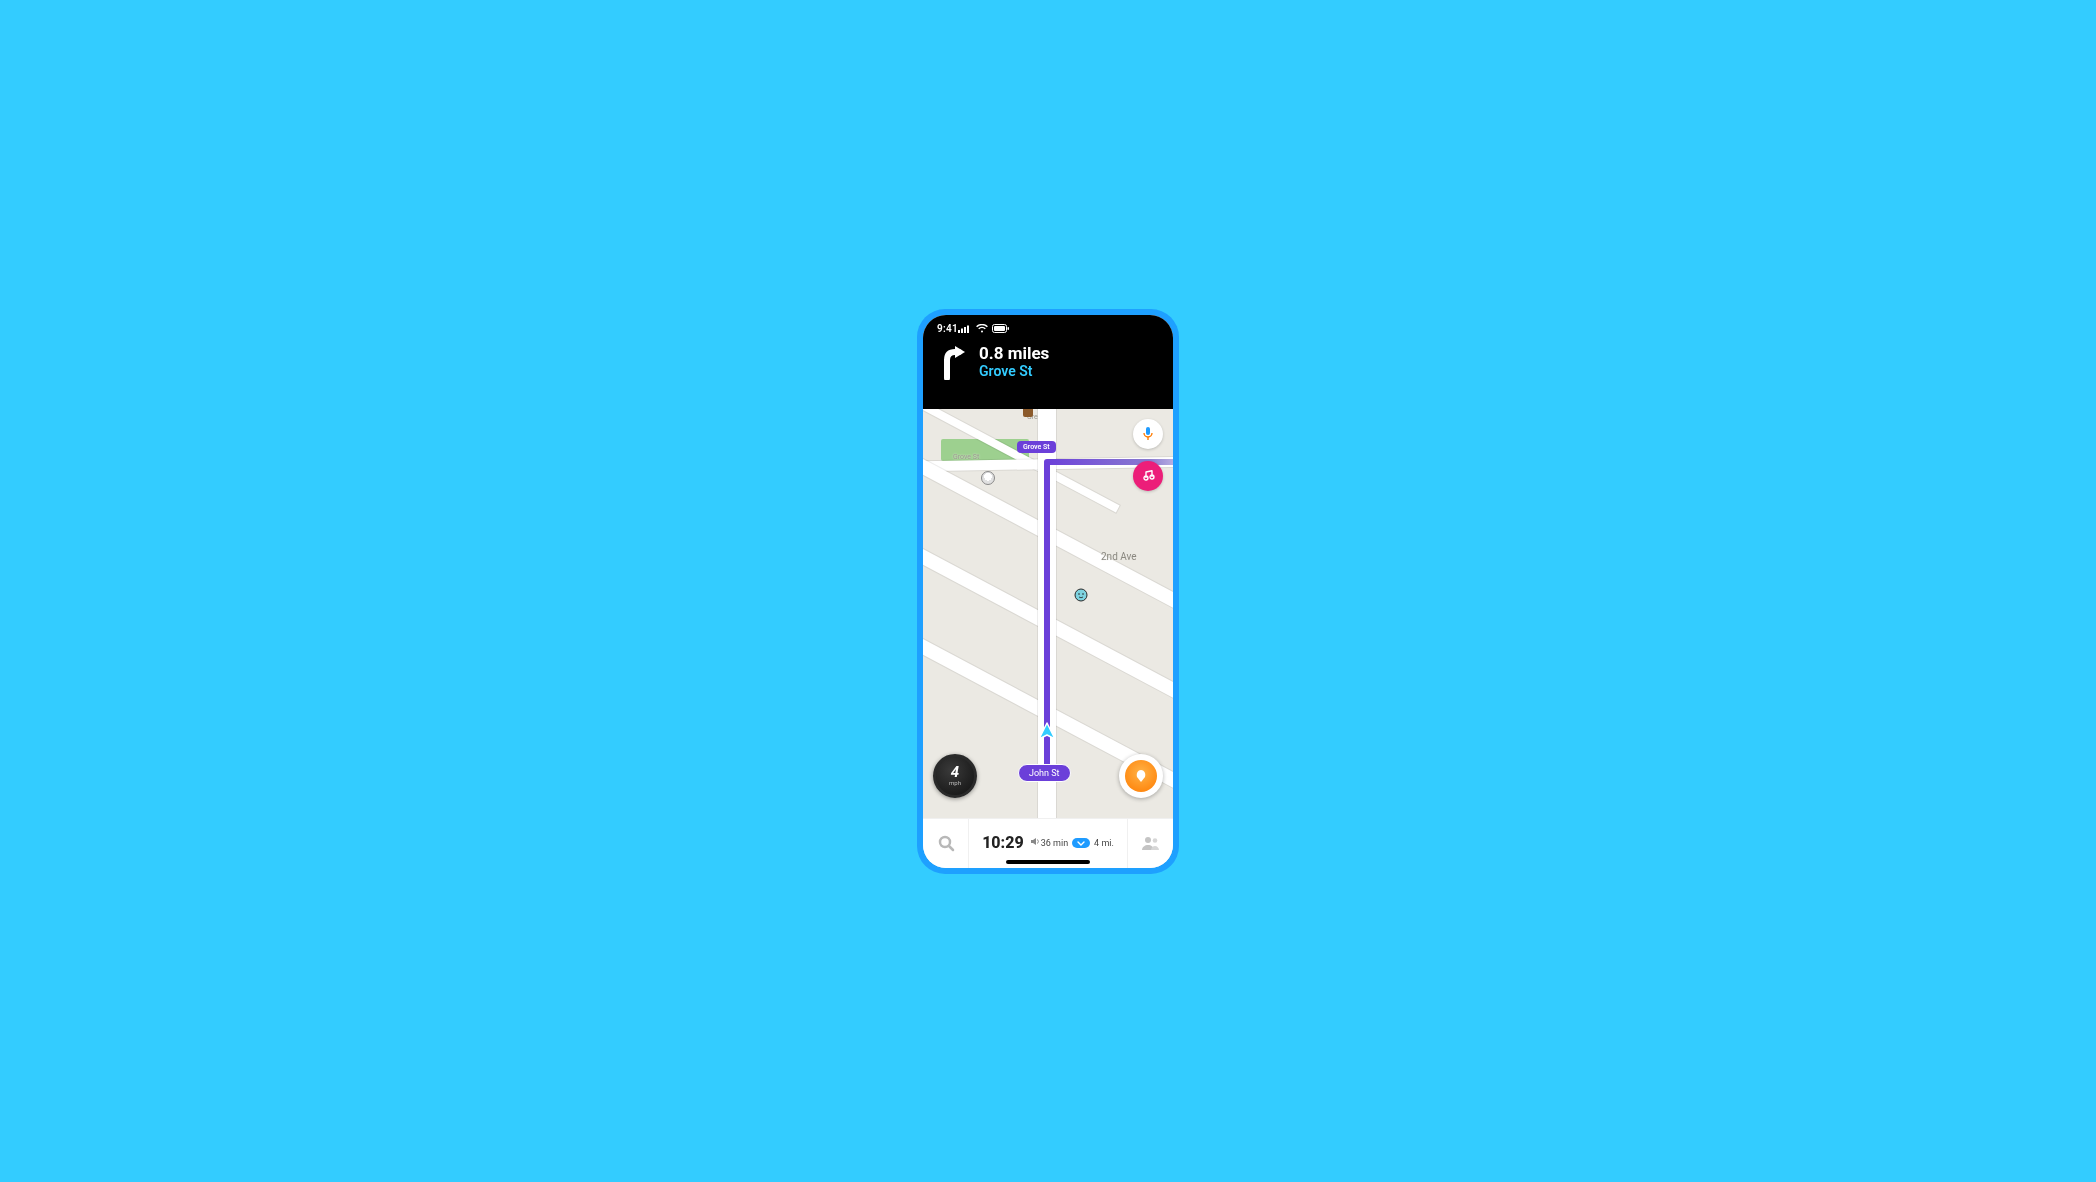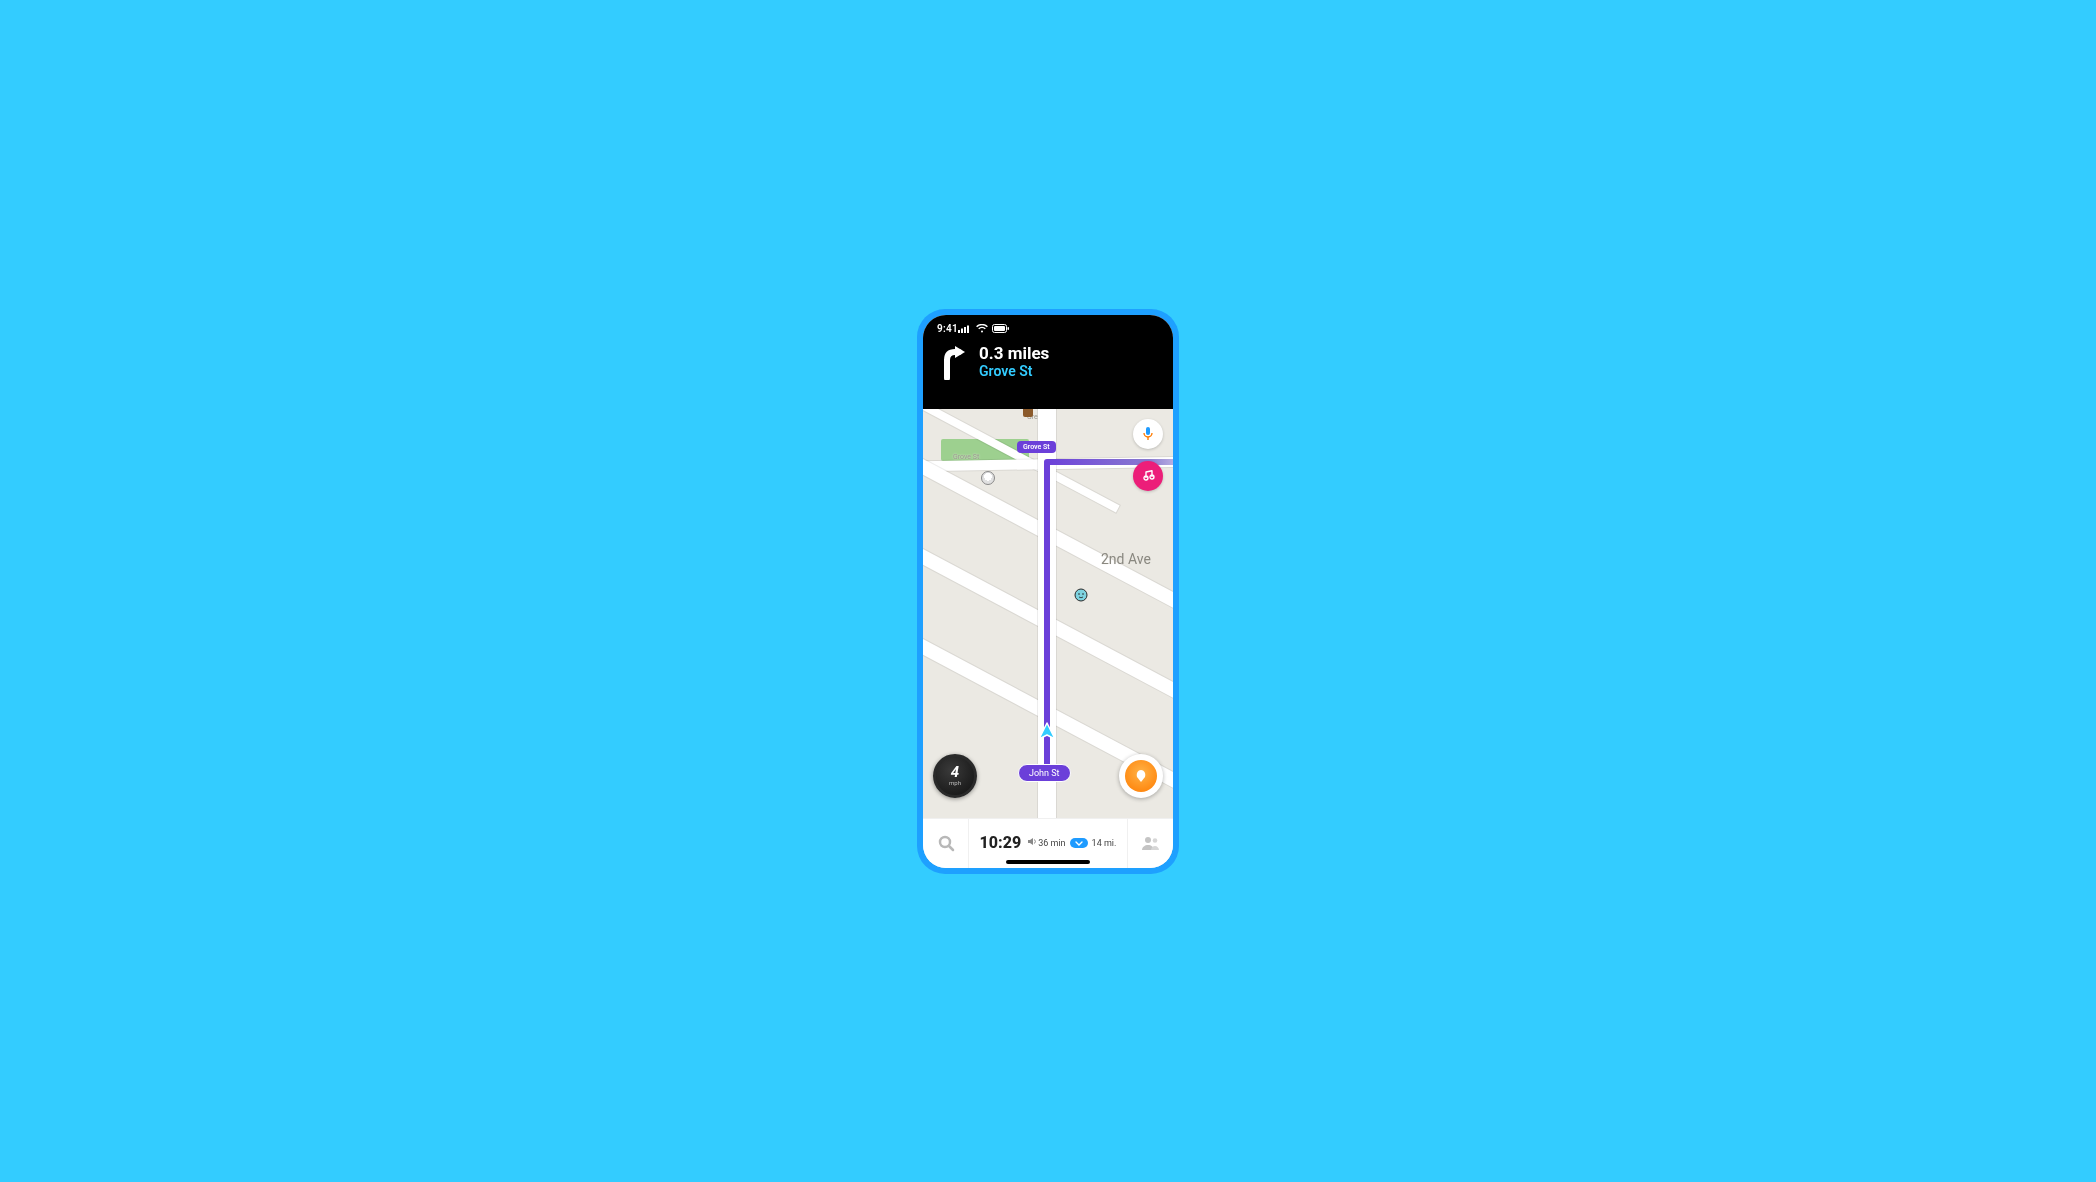--- a/index.html
+++ b/index.html
@@ -90,21 +90,21 @@
     border-radius: 2px;
   }
   .park-label, .map-label {
     position: absolute;
     font-size: 7px;
     color: #9a988f;
     text-shadow: 0 0 2px #ebe9e3;
   }
   .park-label { left: 104px; top: 4px; }
   .lbl-grove { left: 30px; top: 44px; }
-  .lbl-2nd { left: 178px; top: 142px; font-size: 14px; color: #8a8880;}
+  .lbl-2nd { left: 178px; top: 142px; font-size: 10px; color: #8a8880;}
   
   .route-v {
     position: absolute;
     left: 121px; top: 52px;
     width: 6px; height: 310px;
     background: #6b3fd9;
     border-radius: 3px;
   }
   .route-turn {
     position: absolute;
@@ -291,21 +291,21 @@
               <rect x="15.5" y="3" width="1.5" height="3" rx="0.75" fill="#fff"></rect>
             </svg>
         </span>
       </div>
       <div class="nav-header">
         <svg class="turn-arrow" width="30" height="36" viewBox="0 0 30 36">
           <path d="M8 34 V16 Q8 8 16 8 H20" stroke="#fff" stroke-width="6" fill="none" stroke-linecap="round"></path>
           <path d="M16 2 L26 8 L16 14 Z" fill="#fff"></path>
         </svg>
         <div class="nav-text">
-          <div class="distance">0.3 miles</div>
+          <div class="distance">0.8 miles</div>
           <div class="street">Grove St</div>
         </div>
       </div>
     </div>
 
     <div class="map">
       <div class="park"></div>
       <span class="park-label">Green Pl</span>
 
       <div class="road road-shadow road-diag4"></div>
@@ -385,21 +385,21 @@
               <path d="M7.5 3.5a3 3 0 010 4" stroke="#888" stroke-width="1" fill="none"></path>
             </svg>
         </div>
         <div class="bb-sub">
           <span>36 min</span>
           <span class="bb-chip">
             <svg width="8" height="5" viewBox="0 0 8 5">
                 <path d="M1 1l3 3 3-3" stroke="#fff" stroke-width="1.4" fill="none" stroke-linecap="round"></path>
               </svg>
           </span>
-          <span>14 mi.</span>
+          <span>4 mi.</span>
         </div>
       </div>
       <div class="bb-side right">
         <svg width="18" height="14" viewBox="0 0 18 14">
             <circle cx="6" cy="4" r="3" fill="#c4c4c4"></circle>
             <path d="M0 14c0-3 3-5 6-5s6 2 6 5" fill="#c4c4c4"></path>
             <circle cx="13" cy="4.5" r="2.3" fill="#d6d6d6"></circle>
             <path d="M9 14c0-2.3 2-4 4-4s4 1.7 4 4" fill="#d6d6d6"></path>
           </svg>
       </div>

